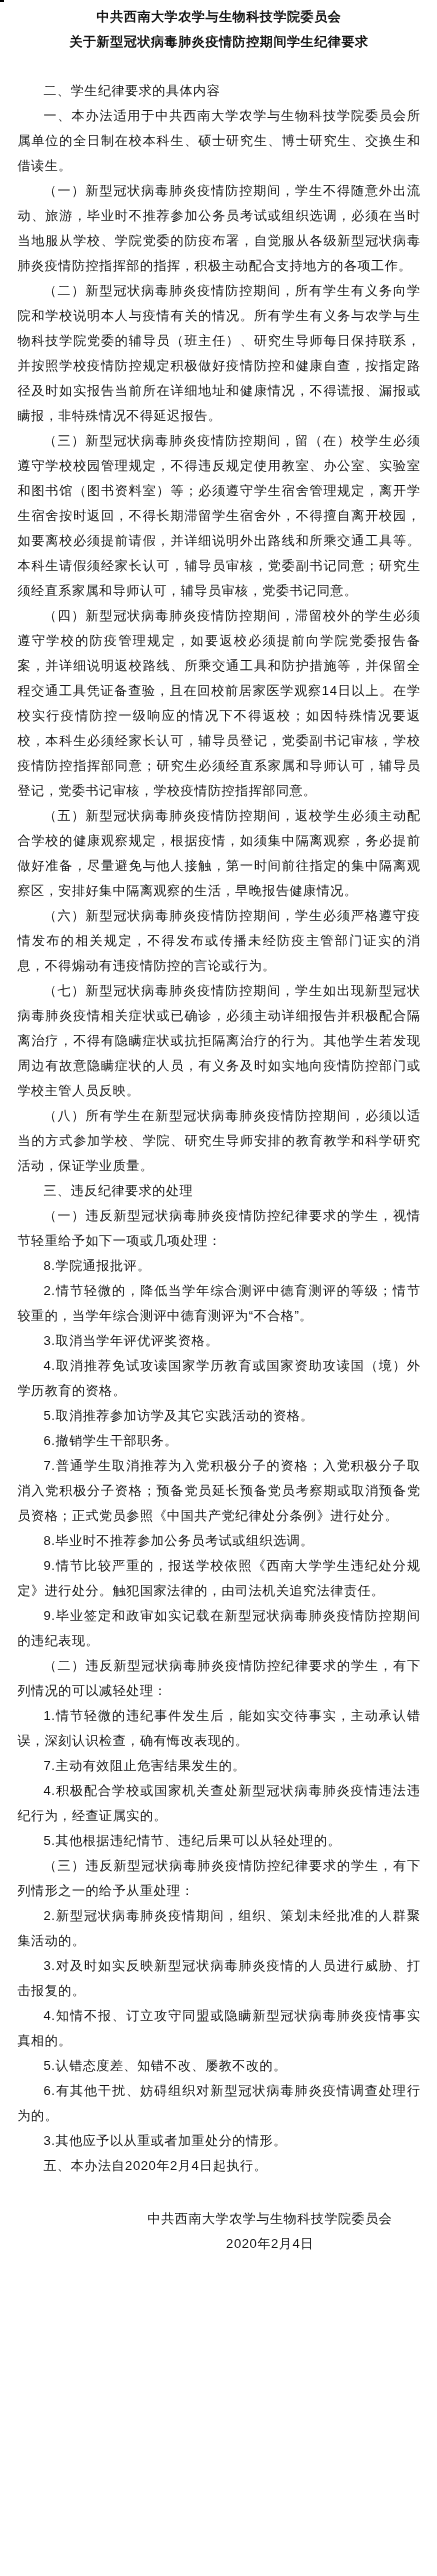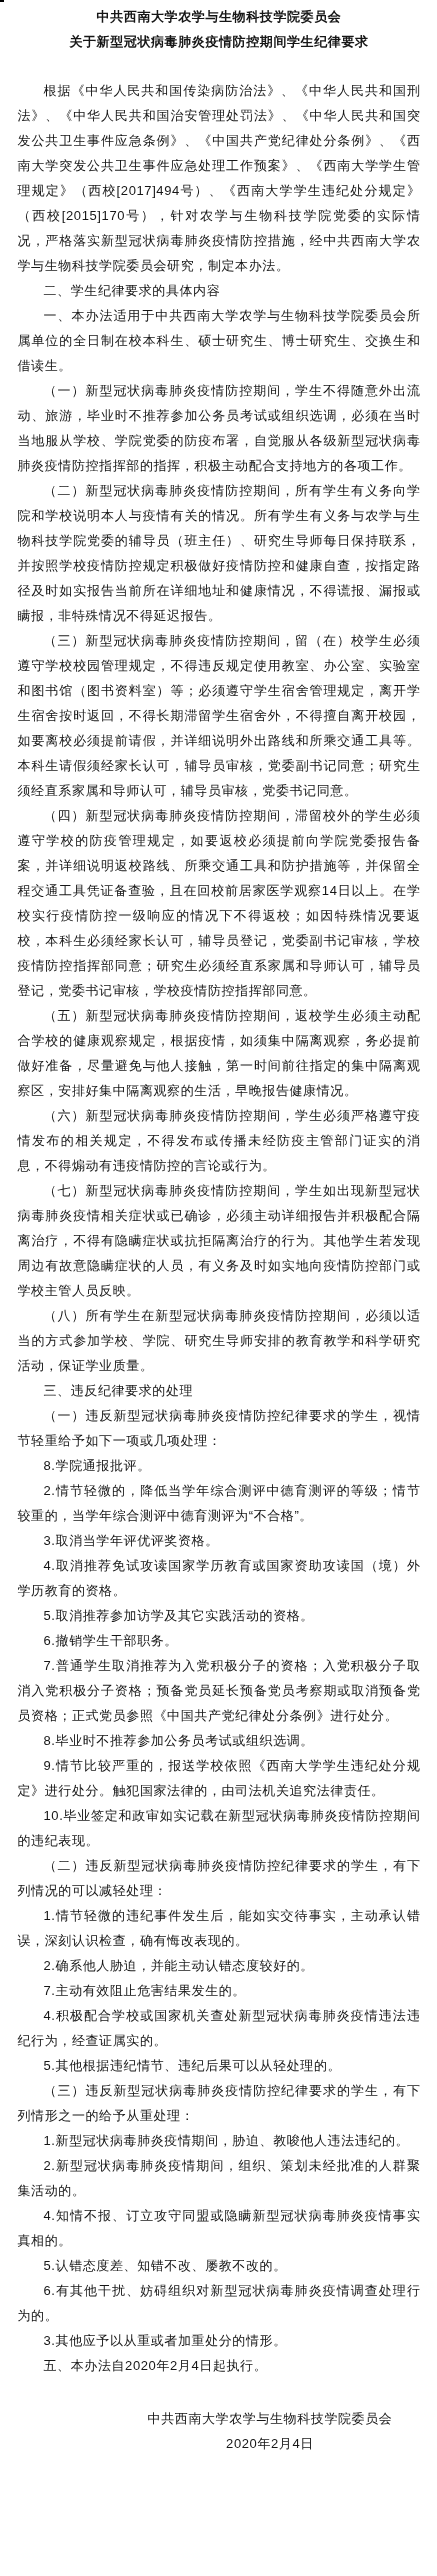--- a/index.html
+++ b/index.html
@@ -62,21 +62,20 @@
 
 <div class="doc">
   <div class="artifact"></div>
 
   <div class="title-block">
     <h1 class="title-line">中共西南大学农学与生物科技学院委员会</h1>
     <h1 class="title-line">关于新型冠状病毒肺炎疫情防控期间学生纪律要求</h1>
   </div>
 
   <div class="body-block">
-      <p class="para">根据《中华人民共和国传染病防治法》、《中华人民共和国刑法》、《中华人民共和国治安管理处罚法》、《中华人民共和国突发公共卫生事件应急条例》、《中国共产党纪律处分条例》、《西南大学突发公共卫生事件应急处理工作预案》、《西南大学学生管理规定》（西校[2017]494号）、《西南大学学生违纪处分规定》（西校[2015]170号），针对农学与生物科技学院党委的实际情况，严格落实新型冠状病毒肺炎疫情防控措施，经中共西南大学农学与生物科技学院委员会研究，制定本办法。</p>
       <p class="para">二、学生纪律要求的具体内容</p>
       <p class="para">一、本办法适用于中共西南大学农学与生物科技学院委员会所属单位的全日制在校本科生、硕士研究生、博士研究生、交换生和借读生。</p>
       <p class="para">（一）新型冠状病毒肺炎疫情防控期间，学生不得随意外出流动、旅游，毕业时不推荐参加公务员考试或组织选调，必须在当时当地服从学校、学院党委的防疫布署，自觉服从各级新型冠状病毒肺炎疫情防控指挥部的指挥，积极主动配合支持地方的各项工作。</p>
       <p class="para">（二）新型冠状病毒肺炎疫情防控期间，所有学生有义务向学院和学校说明本人与疫情有关的情况。所有学生有义务与农学与生物科技学院党委的辅导员（班主任）、研究生导师每日保持联系，并按照学校疫情防控规定积极做好疫情防控和健康自查，按指定路径及时如实报告当前所在详细地址和健康情况，不得谎报、漏报或瞒报，非特殊情况不得延迟报告。</p>
       <p class="para">（三）新型冠状病毒肺炎疫情防控期间，留（在）校学生必须遵守学校校园管理规定，不得违反规定使用教室、办公室、实验室和图书馆（图书资料室）等；必须遵守学生宿舍管理规定，离开学生宿舍按时返回，不得长期滞留学生宿舍外，不得擅自离开校园，如要离校必须提前请假，并详细说明外出路线和所乘交通工具等。本科生请假须经家长认可，辅导员审核，党委副书记同意；研究生须经直系家属和导师认可，辅导员审核，党委书记同意。</p>
       <p class="para">（四）新型冠状病毒肺炎疫情防控期间，滞留校外的学生必须遵守学校的防疫管理规定，如要返校必须提前向学院党委报告备案，并详细说明返校路线、所乘交通工具和防护措施等，并保留全程交通工具凭证备查验，且在回校前居家医学观察14日以上。在学校实行疫情防控一级响应的情况下不得返校；如因特殊情况要返校，本科生必须经家长认可，辅导员登记，党委副书记审核，学校疫情防控指挥部同意；研究生必须经直系家属和导师认可，辅导员登记，党委书记审核，学校疫情防控指挥部同意。</p>
       <p class="para">（五）新型冠状病毒肺炎疫情防控期间，返校学生必须主动配合学校的健康观察规定，根据疫情，如须集中隔离观察，务必提前做好准备，尽量避免与他人接触，第一时间前往指定的集中隔离观察区，安排好集中隔离观察的生活，早晚报告健康情况。</p>
       <p class="para">（六）新型冠状病毒肺炎疫情防控期间，学生必须严格遵守疫情发布的相关规定，不得发布或传播未经防疫主管部门证实的消息，不得煽动有违疫情防控的言论或行为。</p>
       <p class="para">（七）新型冠状病毒肺炎疫情防控期间，学生如出现新型冠状病毒肺炎疫情相关症状或已确诊，必须主动详细报告并积极配合隔离治疗，不得有隐瞒症状或抗拒隔离治疗的行为。其他学生若发现周边有故意隐瞒症状的人员，有义务及时如实地向疫情防控部门或学校主管人员反映。</p>
       <p class="para">（八）所有学生在新型冠状病毒肺炎疫情防控期间，必须以适当的方式参加学校、学院、研究生导师安排的教育教学和科学研究活动，保证学业质量。</p>
@@ -84,30 +83,29 @@
       <p class="para">（一）违反新型冠状病毒肺炎疫情防控纪律要求的学生，视情节轻重给予如下一项或几项处理：</p>
       <p class="para">8.学院通报批评。</p>
       <p class="para">2.情节轻微的，降低当学年综合测评中德育测评的等级；情节较重的，当学年综合测评中德育测评为“不合格”。</p>
       <p class="para">3.取消当学年评优评奖资格。</p>
       <p class="para">4.取消推荐免试攻读国家学历教育或国家资助攻读国（境）外学历教育的资格。</p>
       <p class="para">5.取消推荐参加访学及其它实践活动的资格。</p>
       <p class="para">6.撤销学生干部职务。</p>
       <p class="para">7.普通学生取消推荐为入党积极分子的资格；入党积极分子取消入党积极分子资格；预备党员延长预备党员考察期或取消预备党员资格；正式党员参照《中国共产党纪律处分条例》进行处分。</p>
       <p class="para">8.毕业时不推荐参加公务员考试或组织选调。</p>
       <p class="para">9.情节比较严重的，报送学校依照《西南大学学生违纪处分规定》进行处分。触犯国家法律的，由司法机关追究法律责任。</p>
-      <p class="para">10.毕业签定和政审如实记载在新型冠状病毒肺炎疫情防控期间的违纪表现。</p>
+      <p class="para">9.毕业签定和政审如实记载在新型冠状病毒肺炎疫情防控期间的违纪表现。</p>
       <p class="para">（二）违反新型冠状病毒肺炎疫情防控纪律要求的学生，有下列情况的可以减轻处理：</p>
       <p class="para">1.情节轻微的违纪事件发生后，能如实交待事实，主动承认错误，深刻认识检查，确有悔改表现的。</p>
-      <p class="para">2.确系他人胁迫，并能主动认错态度较好的。</p>
       <p class="para">7.主动有效阻止危害结果发生的。</p>
       <p class="para">4.积极配合学校或国家机关查处新型冠状病毒肺炎疫情违法违纪行为，经查证属实的。</p>
       <p class="para">5.其他根据违纪情节、违纪后果可以从轻处理的。</p>
       <p class="para">（三）违反新型冠状病毒肺炎疫情防控纪律要求的学生，有下列情形之一的给予从重处理：</p>
-      <p class="para">1.新型冠状病毒肺炎疫情期间，胁迫、教唆他人违法违纪的。</p>
       <p class="para">2.新型冠状病毒肺炎疫情期间，组织、策划未经批准的人群聚集活动的。</p>
+      <p class="para">3.对及时如实反映新型冠状病毒肺炎疫情的人员进行威胁、打击报复的。</p>
       <p class="para">4.知情不报、订立攻守同盟或隐瞒新型冠状病毒肺炎疫情事实真相的。</p>
       <p class="para">5.认错态度差、知错不改、屡教不改的。</p>
       <p class="para">6.有其他干扰、妨碍组织对新型冠状病毒肺炎疫情调查处理行为的。</p>
       <p class="para">3.其他应予以从重或者加重处分的情形。</p>
       <p class="para">五、本办法自2020年2月4日起执行。</p>
     </div>
 
   <div class="sig-block">
     <p>中共西南大学农学与生物科技学院委员会</p>
     <p>2020年2月4日</p>

